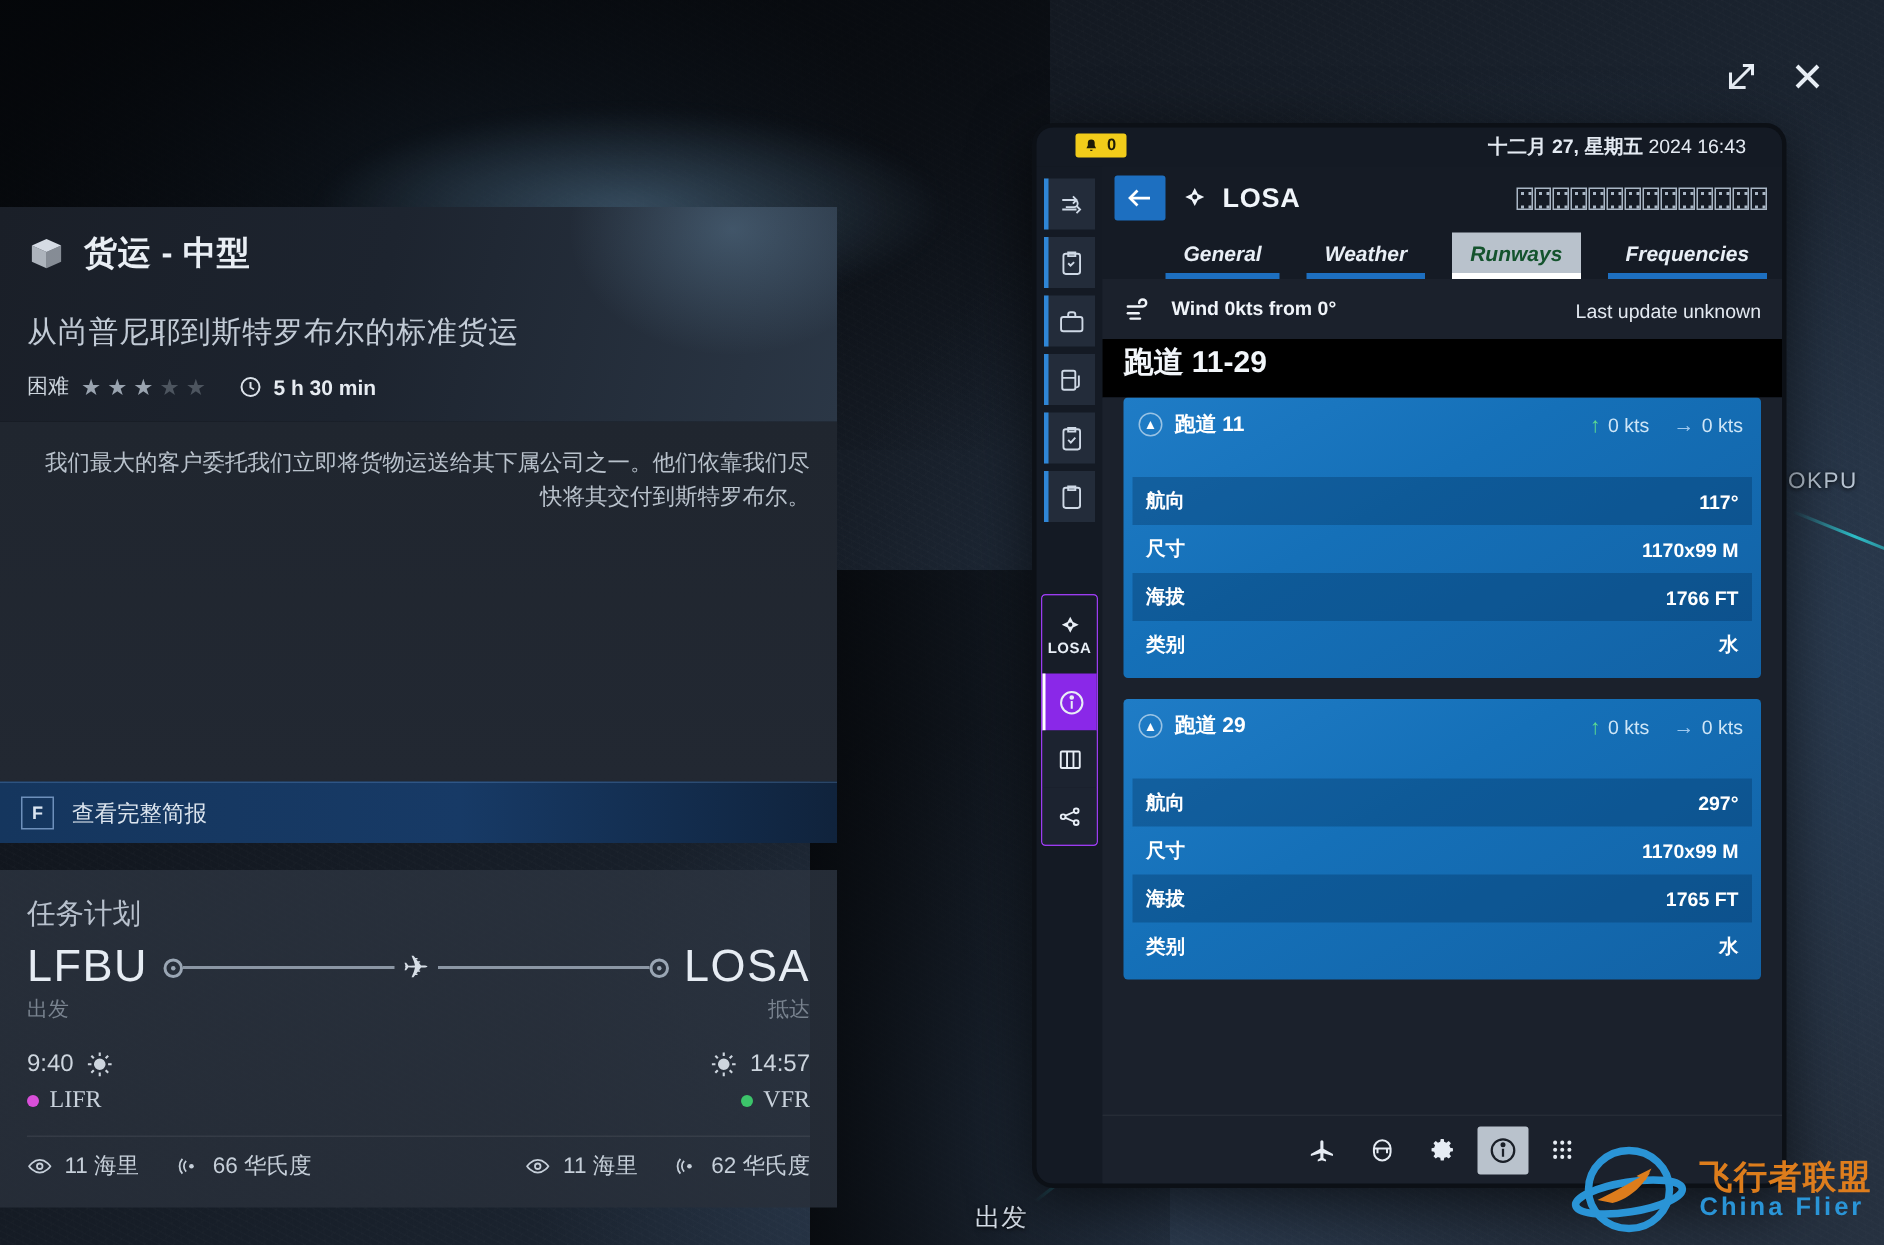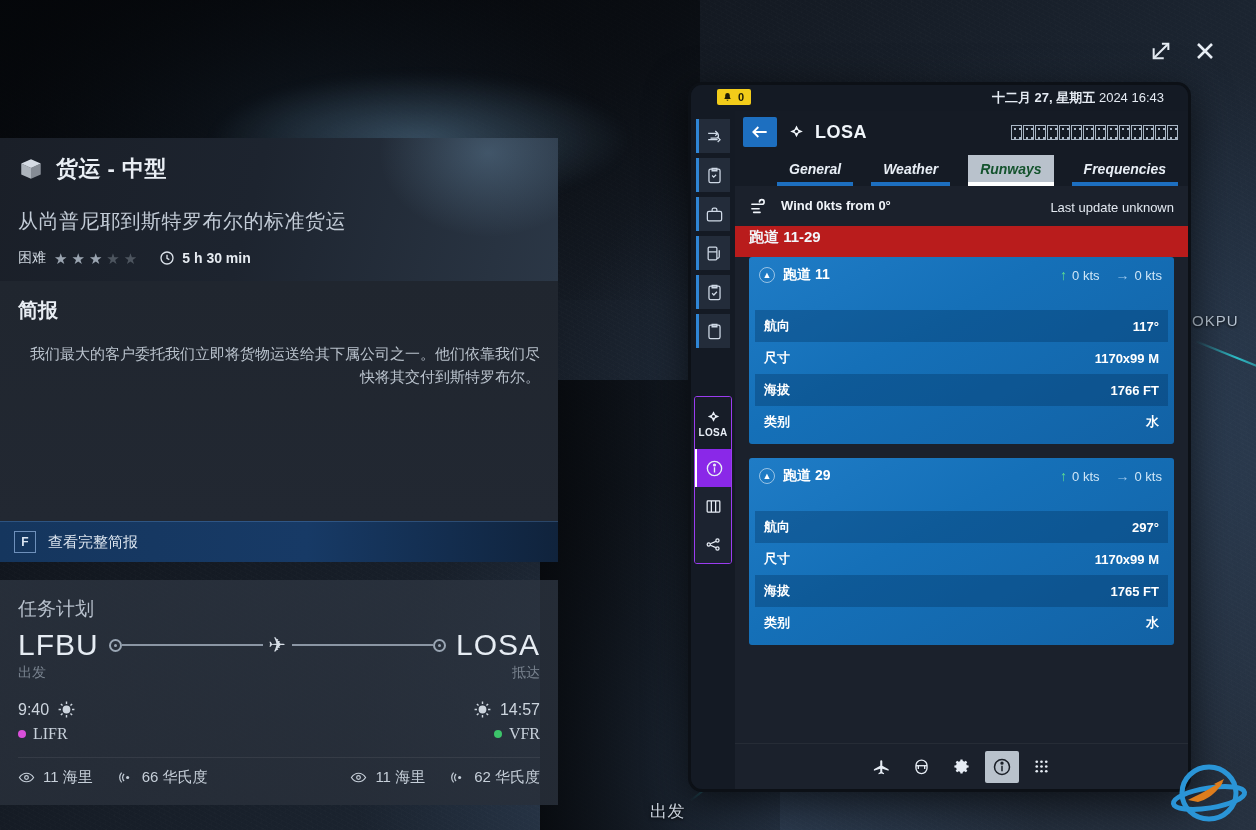--- a/index.html
+++ b/index.html
@@ -283,22 +283,22 @@
   .wind-row {
     display:flex; align-items:center; justify-content: space-between;
     padding: 12px 14px 10px 14px;
     background: #1b212c;
   }
   .wind-left { display:flex; align-items:flex-start; gap: 10px; font-size:13px; font-weight:bold; color:#f0f4f9;}
   .wind-right { font-size: 13px; color: #e3e9f1; }
 
   .rw-title {
     padding: 2px 14px 10px 14px;
-    font-size: 15px; font-weight: bold; color: #f2f6fa;
-    background: #b91c1c;
+    font-size: 20px; font-weight: bold; color: #f2f6fa;
+    background: #000000;
   }
 
   .rw-scroll { flex: 1; overflow: hidden; padding: 0 14px 10px 14px; background: #1b212c;}
 
   .rw-card {
     background: linear-gradient(150deg, #1f7cc6 0%, #1570b8 40%, #1262a5 100%);
     border-radius: 3px;
     margin-bottom: 14px;
     overflow: hidden;
     padding-bottom: 0px;
@@ -412,21 +412,20 @@
           <svg class="ic" width="16" height="16" viewBox="0 0 24 24" fill="none" stroke="#dbe2ea" stroke-width="2">
             <circle cx="12" cy="12" r="9"></circle>
               <path d="M12 7v5.5l3.5 2"></path>
           </svg>
           <span>5 h 30 min</span>
         </div>
       </div>
     </div>
 
     <div class="brief">
-      <h3>简报</h3>
       <p>我们最大的客户委托我们立即将货物运送给其下属公司之一。他们依靠我们尽快将其交付到斯特罗布尔。</p>
     </div>
 
     <div class="brief-cta">
       <span class="key">F</span>
       <span class="lbl">查看完整简报</span>
     </div>
 
     <div class="plan">
       <h3>任务计划</h3>
@@ -788,15 +787,19 @@
     </div>
   </div>
 
   <div class="watermark">
     <svg width="78" height="62" viewBox="0 0 78 62">
       <ellipse cx="39" cy="31" rx="27" ry="26" fill="none" stroke="#2b9be0" stroke-width="5"></ellipse>
       <ellipse cx="39" cy="36" rx="36" ry="10" fill="none" stroke="#2b9be0" stroke-width="5" transform="rotate(-9 39 36)"></ellipse>
       <path d="M18 38c8-4 18-9 26-14l9-4-5 7c-5 6-12 11-20 13z" fill="#e8821c"></path>
       <path d="M44 22l10-5-4 8z" fill="#e8821c"></path>
     </svg>
+    <div class="wm-text">
+      <span class="wm-cn">飞行者联盟</span>
+      <span class="wm-en">China Flier</span>
+    </div>
   </div>
 
 </div>
 
 </body></html>

